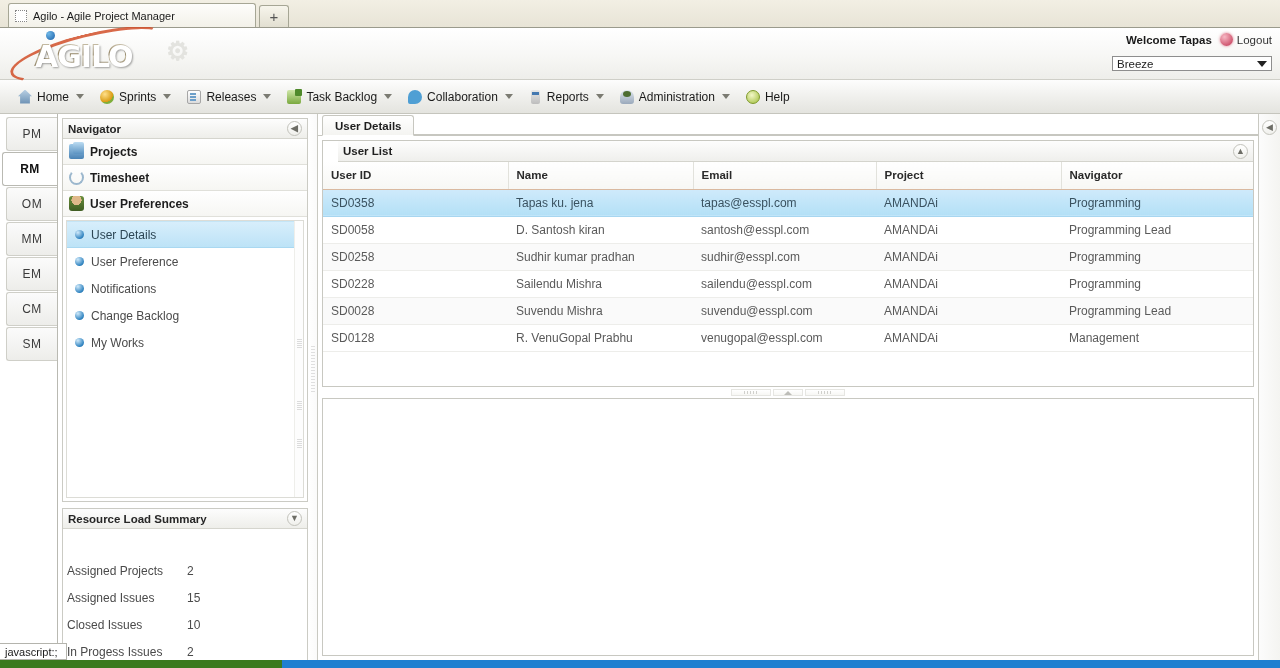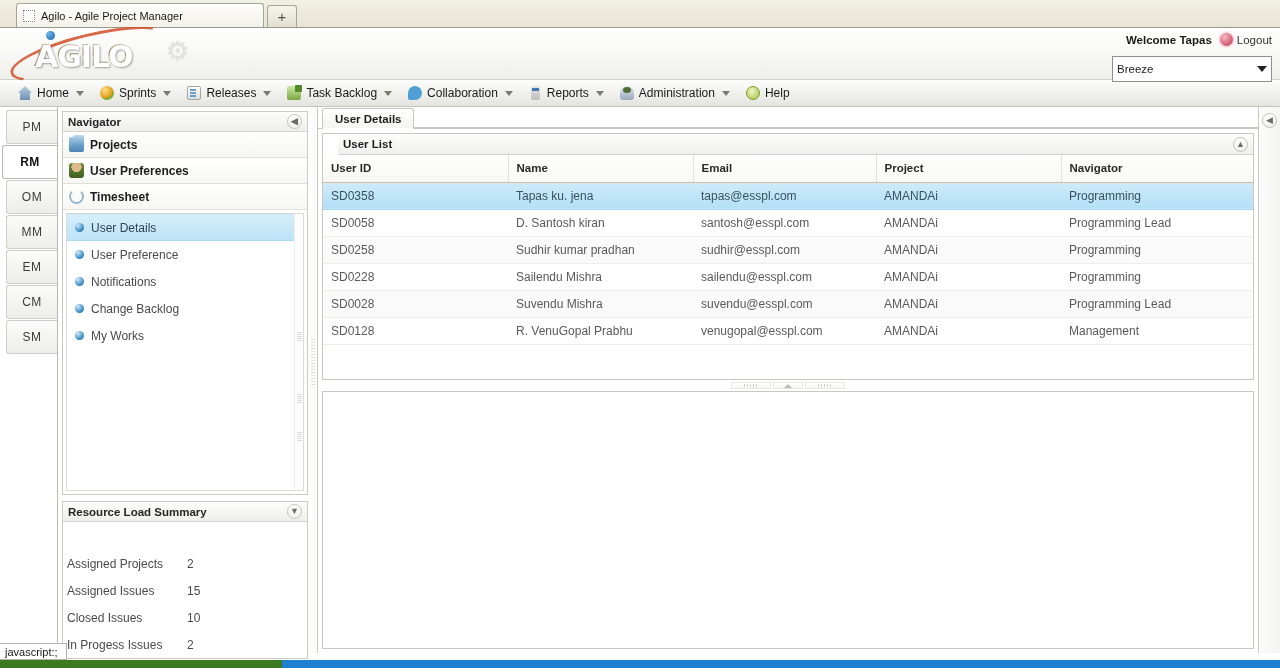--- a/index.html
+++ b/index.html
@@ -17,21 +17,21 @@
     height: 28px;
     background: linear-gradient(to bottom, #f2efe4 0%, #e8e4d6 100%);
     border-bottom: 1px solid #9a9a8c;
     position: relative;
     display: flex;
     align-items: flex-end;
   }
   #browser-tab {
     height: 24px;
     width: 248px;
-    margin-left: 16px;
+    margin-left: 8px;
     background: linear-gradient(to bottom, #fdfdfb 0%, #f3f1e9 100%);
     border: 1px solid #a6a695;
     border-bottom: none;
     border-radius: 3px 3px 0 0;
     display: flex;
     align-items: center;
     padding: 0 6px;
     font-size: 11px;
     color: #1a1a1a;
     position: relative;
@@ -111,39 +111,39 @@
   #logout-icon {
     width: 13px; height: 13px; border-radius: 50%;
     background: radial-gradient(circle at 35% 30%, #f7b8c4, #c0304f);
     margin: 0 4px 0 8px;
     display: inline-block;
     box-shadow: 0 0 3px rgba(200,40,70,.6);
   }
   #logout-link { color: #333; text-decoration: none; }
   #project-select {
     position: absolute; right: 8px; top: 28px;
-    width: 160px; height: 26px;
+    width: 160px; height: 15px;
     border: 1px solid #8e8e8e;
     background: #fff;
     font-size: 11.5px;
     color: #222;
     display: flex; align-items: center;
     padding: 0 4px;
     justify-content: space-between;
   }
   #project-select .arrow {
     width: 0; height: 0;
     border-left: 5px solid transparent;
     border-right: 5px solid transparent;
     border-top: 6px solid #222;
   }
 
   
   #menu-bar {
-    height: 27px;
+    height: 34px;
     background: linear-gradient(to bottom, #fdfdfd 0%, #f0f0ed 50%, #e4e4df 100%);
     border-bottom: 1px solid #c5c5bd;
     display: flex; align-items: center;
     padding-left: 10px;
     font-size: 12px;
   }
   .menu-item {
     display: flex; align-items: center;
     padding: 0 8px;
     height: 27px;
@@ -556,26 +556,26 @@
       <div class="panel-head">
         <span>Navigator</span>
         <span class="round-btn">◀</span>
       </div>
 
       <div class="nav-section">
         <span class="sec-ico ico-projects"></span>
         <span>Projects</span>
       </div>
       <div class="nav-section">
+        <span class="sec-ico ico-timesheet"></span>
+        <span>Timesheet</span>
+      </div>
+      <div class="nav-section">
         <span class="sec-ico ico-userpref"></span>
         <span>User Preferences</span>
-      </div>
-      <div class="nav-section">
-        <span class="sec-ico ico-timesheet"></span>
-        <span>Timesheet</span>
       </div>
 
       <div class="nav-list">
         <div class="nav-item selected">
           <span class="bullet"></span>
           <span>User Details</span>
         </div>
         <div class="nav-item">
           <span class="bullet"></span>
           <span>User Preference</span>

